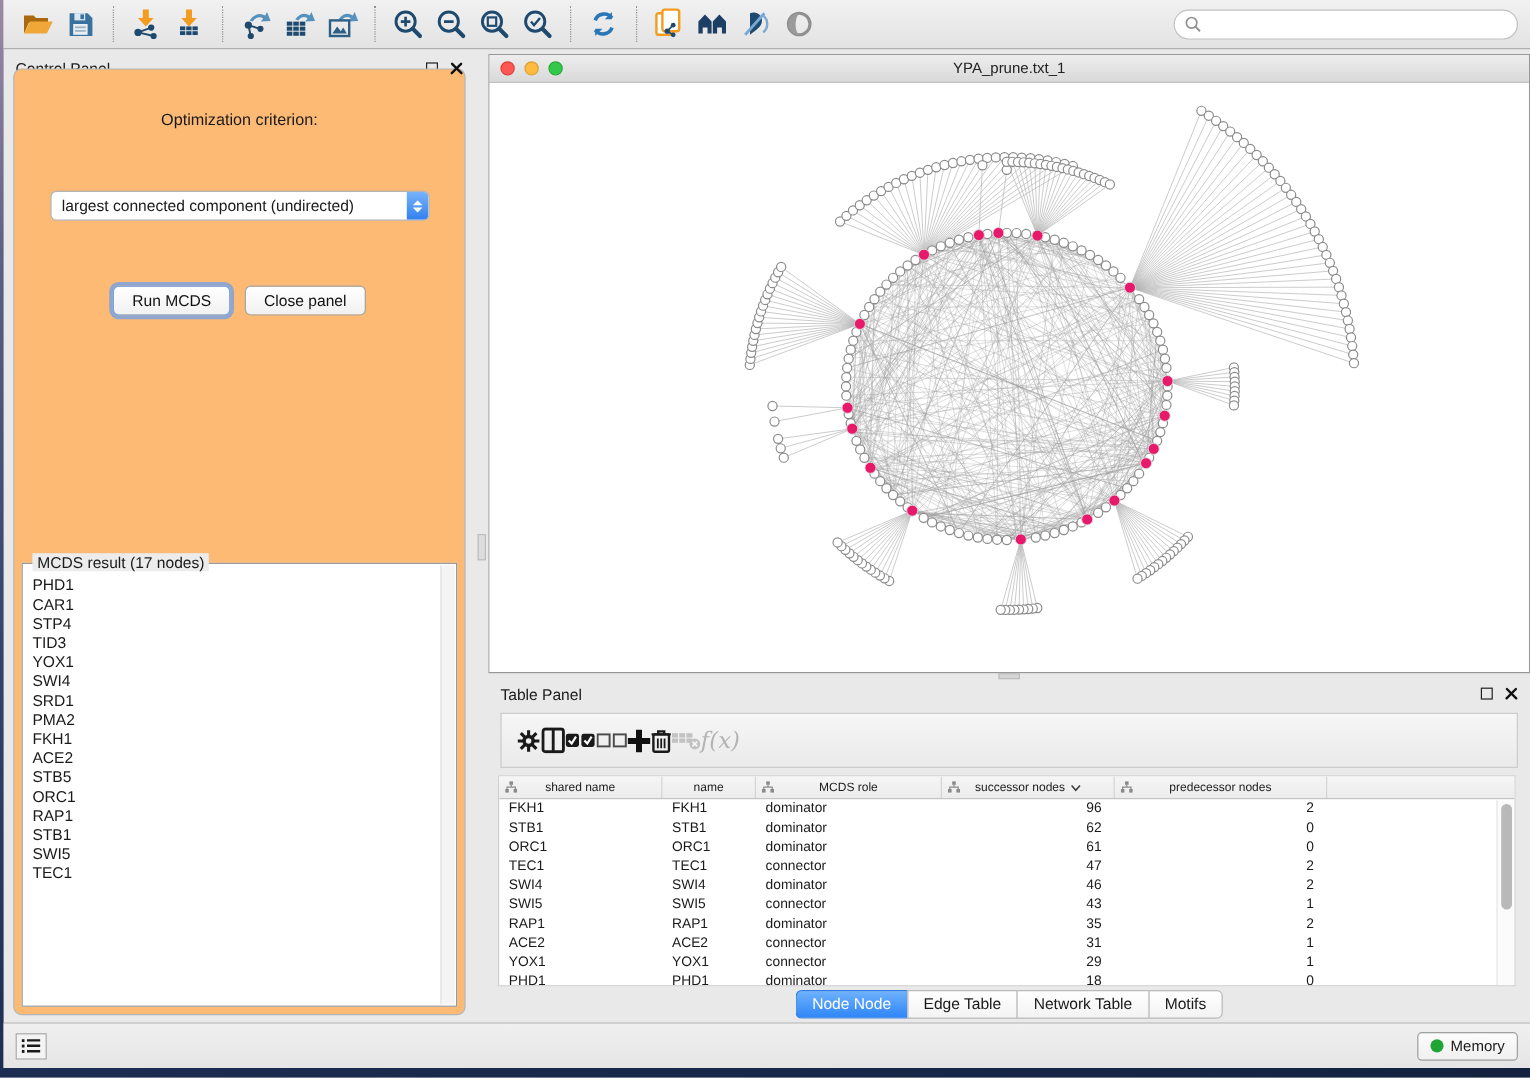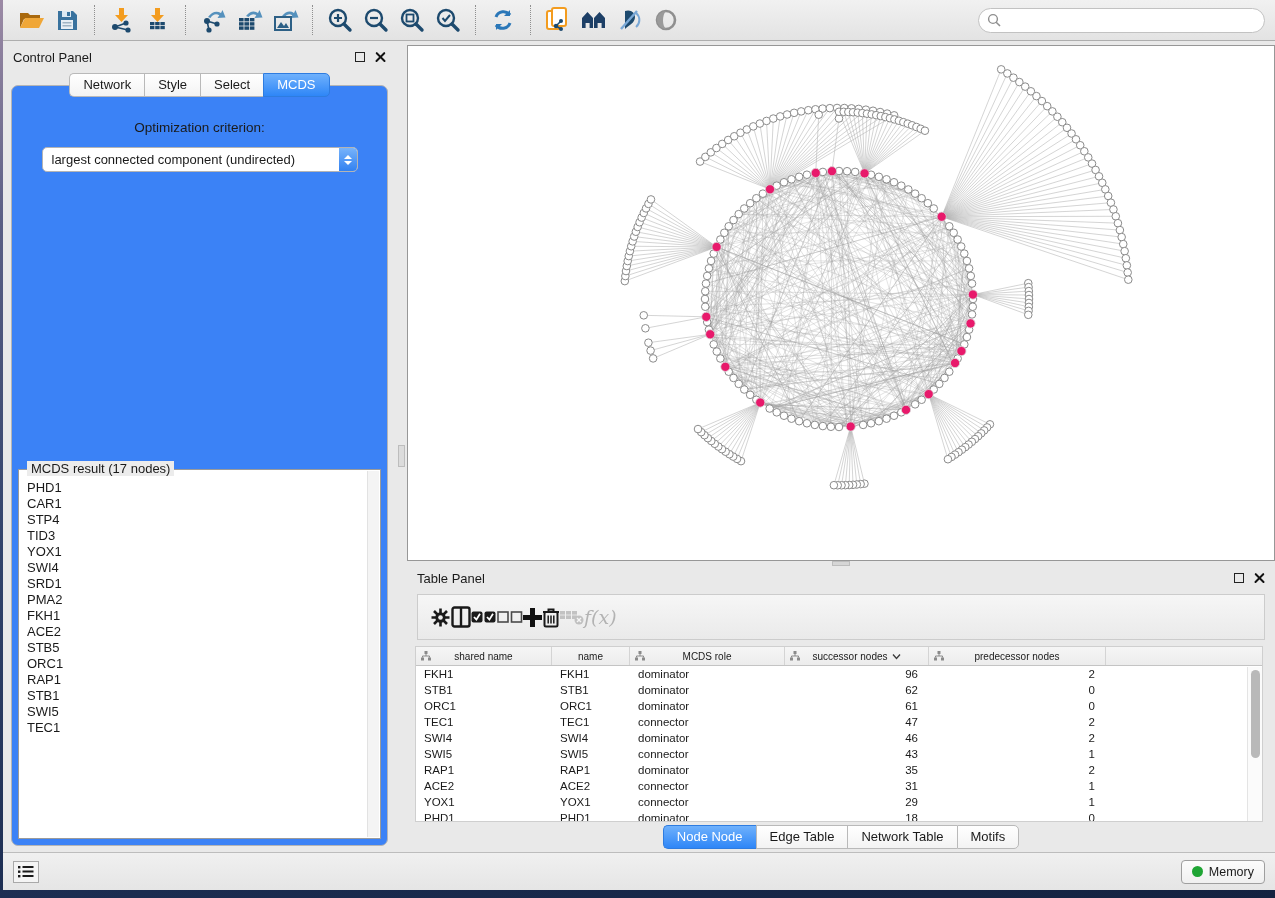--- a/index.html
+++ b/index.html
@@ -36,21 +36,21 @@
   .ic-close:before { transform:rotate(45deg); } .ic-close:after { transform:rotate(-45deg); }
 
   .seg-tabs { display:flex; justify-content:center; margin:4px 0 0; position:relative; z-index:2; }
   .seg-tab { background:linear-gradient(#ffffff,#f3f3f3); border:1px solid #b9b9b9; border-right:none;
     padding:3px 13px 4px; font-size:13px; cursor:default; }
   .seg-tab:first-child { border-radius:5px 0 0 5px; }
   .seg-tab:last-child { border-right:1px solid #b9b9b9; border-radius:0 5px 5px 0; }
   .seg-tab.sel { background:linear-gradient(#6fb1fc,#2e86f7); color:#fff; border-color:#2e7ce0; }
 
   .ctl-content { flex:1; margin:-12px 8px 6px; border:1px solid #b5b5b5; border-radius:7px;
-    background:#3b82f6; padding-top:20px; display:flex; flex-direction:column; min-height:0; }
+    background:#fdba74; padding-top:20px; display:flex; flex-direction:column; min-height:0;gap:40px; }
   .opt-label { text-align:center; font-size:13.5px; margin-top:14px; }
   .selectbox { margin:12px auto 0; width:316px; height:25px; background:#fff; border:1px solid #b4b4b4;
     border-radius:5px; display:flex; align-items:center; overflow:hidden; }
   .selectbox .val { flex:1; padding:0 9px; font-size:13px; white-space:nowrap; }
   .stepper { width:18px; height:25px; background:linear-gradient(#7ab5fb,#2f7ff0); display:flex; flex-direction:column;
     align-items:center; justify-content:center; gap:2px; border-radius:0 4px 4px 0; }
   .stepper i { width:0; height:0; border-left:4px solid transparent; border-right:4px solid transparent; }
   .stepper .up { border-bottom:4.5px solid #fff; } .stepper .dn { border-top:4.5px solid #fff; }
   .btn-row { display:flex; justify-content:center; gap:12px; margin-top:14px; }
   .btn { height:25px; padding:0 15px; font-size:13px; background:linear-gradient(#ffffff,#f1f1f1);
@@ -264,34 +264,32 @@
   <div class="main">
 
     <div class="control">
       <div class="panel-titlebar">
         <span class="panel-title">Control Panel</span>
         <span class="win-ctl">
           <span class="ic-min"></span>
           <span class="ic-close"></span>
         </span>
       </div>
-      <div class="seg-tabs" id="ctl-tabs">
-          <div class="seg-tab">Network</div>
-          <div class="seg-tab">Style</div>
-          <div class="seg-tab">Select</div>
-          <div class="seg-tab sel">MCDS</div>
-        </div>
       <div class="ctl-content">
         <div class="opt-label">Optimization criterion:</div>
         <div class="selectbox">
           <span class="val">largest connected component (undirected)</span>
           <span class="stepper">
               <i class="up"></i>
               <i class="dn"></i>
             </span>
+        </div>
+        <div class="btn-row">
+          <button class="btn focused">Run MCDS</button>
+          <button class="btn">Close panel</button>
         </div>
         <div class="mcds-fieldset">
           <span class="mcds-legend">MCDS result (17 nodes)</span>
           <div class="mcds-list" id="mcds-list">
               <div>PHD1</div>
               <div>CAR1</div>
               <div>STP4</div>
               <div>TID3</div>
               <div>YOX1</div>
               <div>SWI4</div>
@@ -311,20 +309,28 @@
       </div>
     </div>
 
     <div class="vdivider">
         <div class="grip"></div>
       </div>
 
     <div class="rightcol">
 
       <div class="netwin">
+        <div class="net-titlebar">
+          <span class="net-title">YPA_prune.txt_1</span>
+          <span class="lights">
+            <span class="light red"></span>
+            <span class="light yellow"></span>
+            <span class="light green"></span>
+          </span>
+        </div>
         <div class="net-canvas">
           <svg id="netsvg" width="868" height="492" viewBox="0 0 868 492">
               <line x1="354.87932393802515" y1="358.34193483438804" x2="478.51705486369974" y2="372.6820790637331" stroke="#bcbcbc" stroke-width="0.7" opacity="0.55"></line>
               <line x1="320.72016197025" y1="180.28771241841213" x2="316.32530951160606" y2="319.2192402147401" stroke="#bcbcbc" stroke-width="0.7" opacity="0.55"></line>
               <line x1="549.6511074375301" y1="193.51543397839762" x2="414.84808484578673" y2="380.0667358845509" stroke="#bcbcbc" stroke-width="0.7" opacity="0.55"></line>
               <line x1="564.0229891291392" y1="268.42869507268136" x2="342.1415637957334" y2="348.80937576590094" stroke="#bcbcbc" stroke-width="0.7" opacity="0.55"></line>
               <line x1="330.69955974507246" y1="168.12029974517822" x2="455.15417506706336" y2="378.9033480892344" stroke="#bcbcbc" stroke-width="0.7" opacity="0.55"></line>
               <line x1="564.7555242659246" y1="245.2715523299474" x2="336.2476913210026" y2="162.49033200812192" stroke="#bcbcbc" stroke-width="0.7" opacity="0.55"></line>
               <line x1="297.2444757340754" y1="260.7284476700526" x2="558.9325961121451" y2="291.08039089346596" stroke="#bcbcbc" stroke-width="0.7" opacity="0.55"></line>
               <line x1="556.2921765198456" y1="207.61057445855545" x2="431" y2="381" stroke="#bcbcbc" stroke-width="0.7" opacity="0.55"></line>

